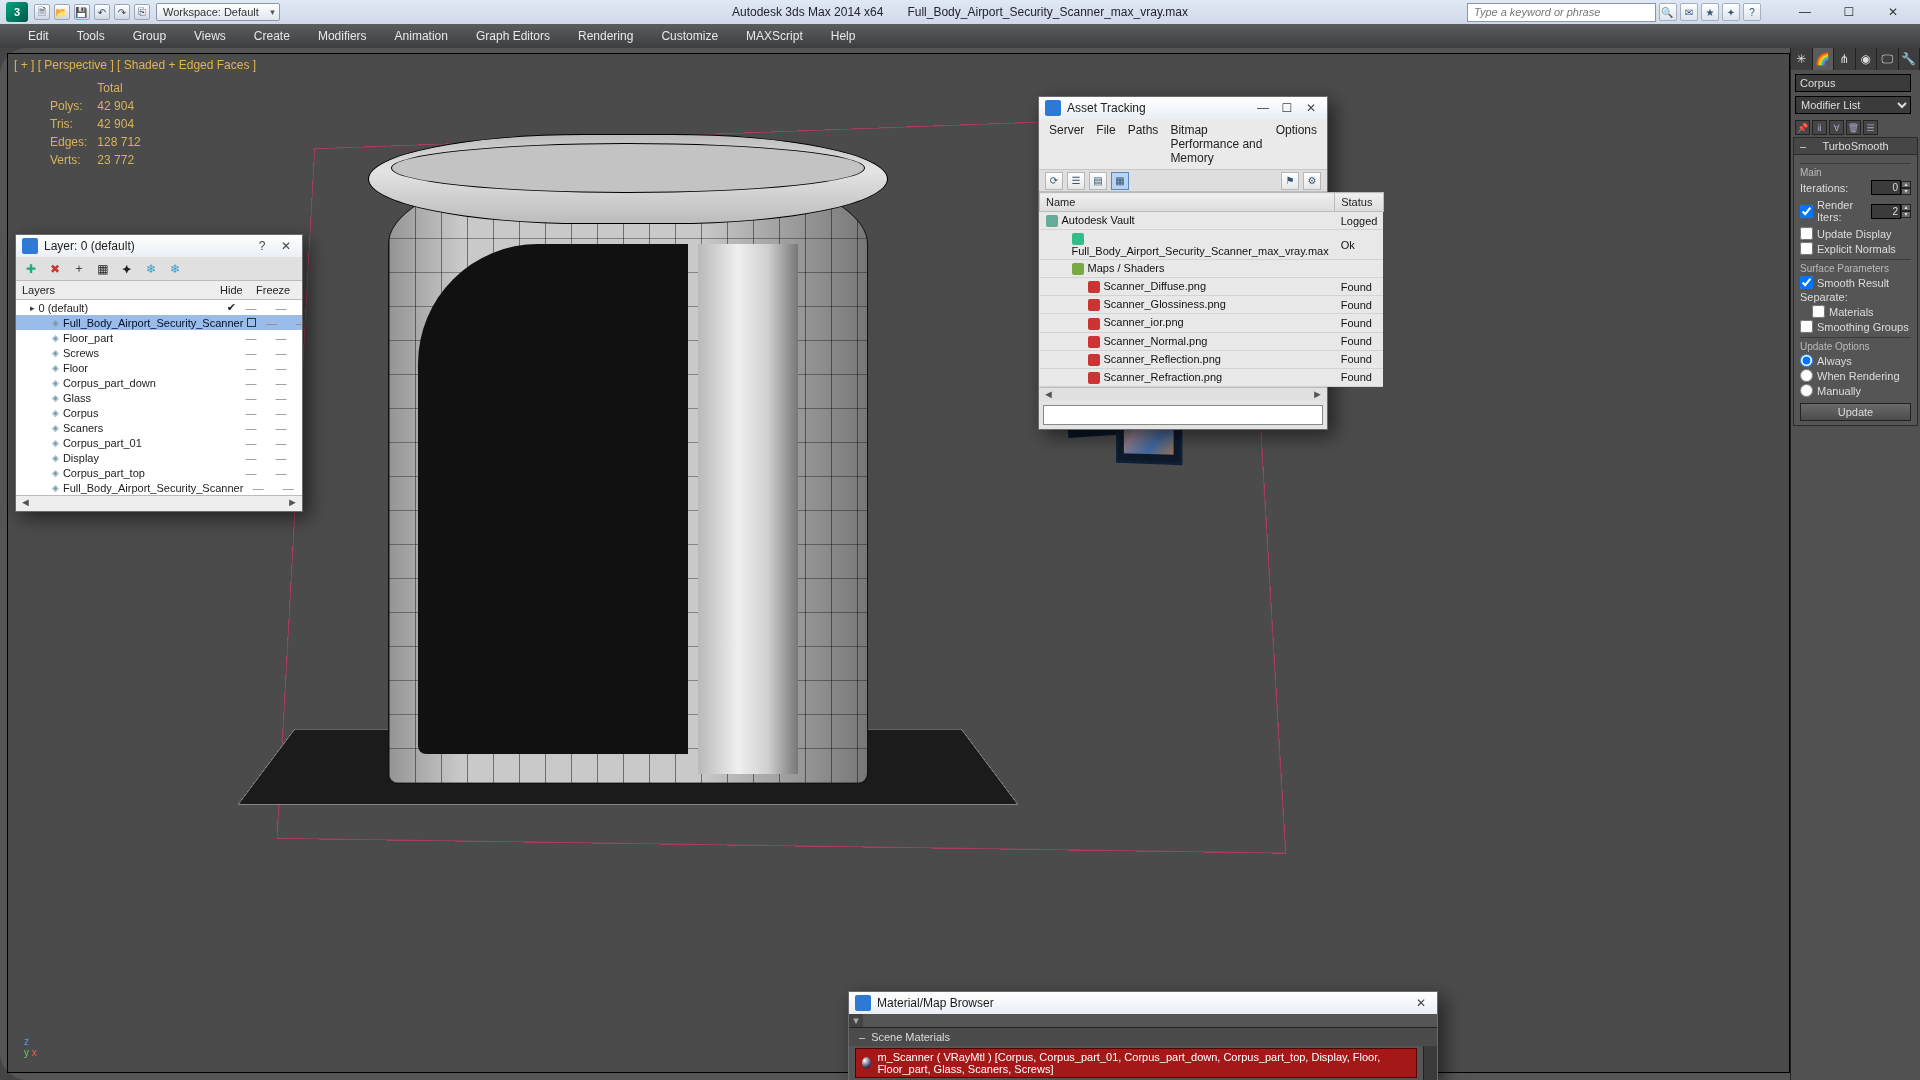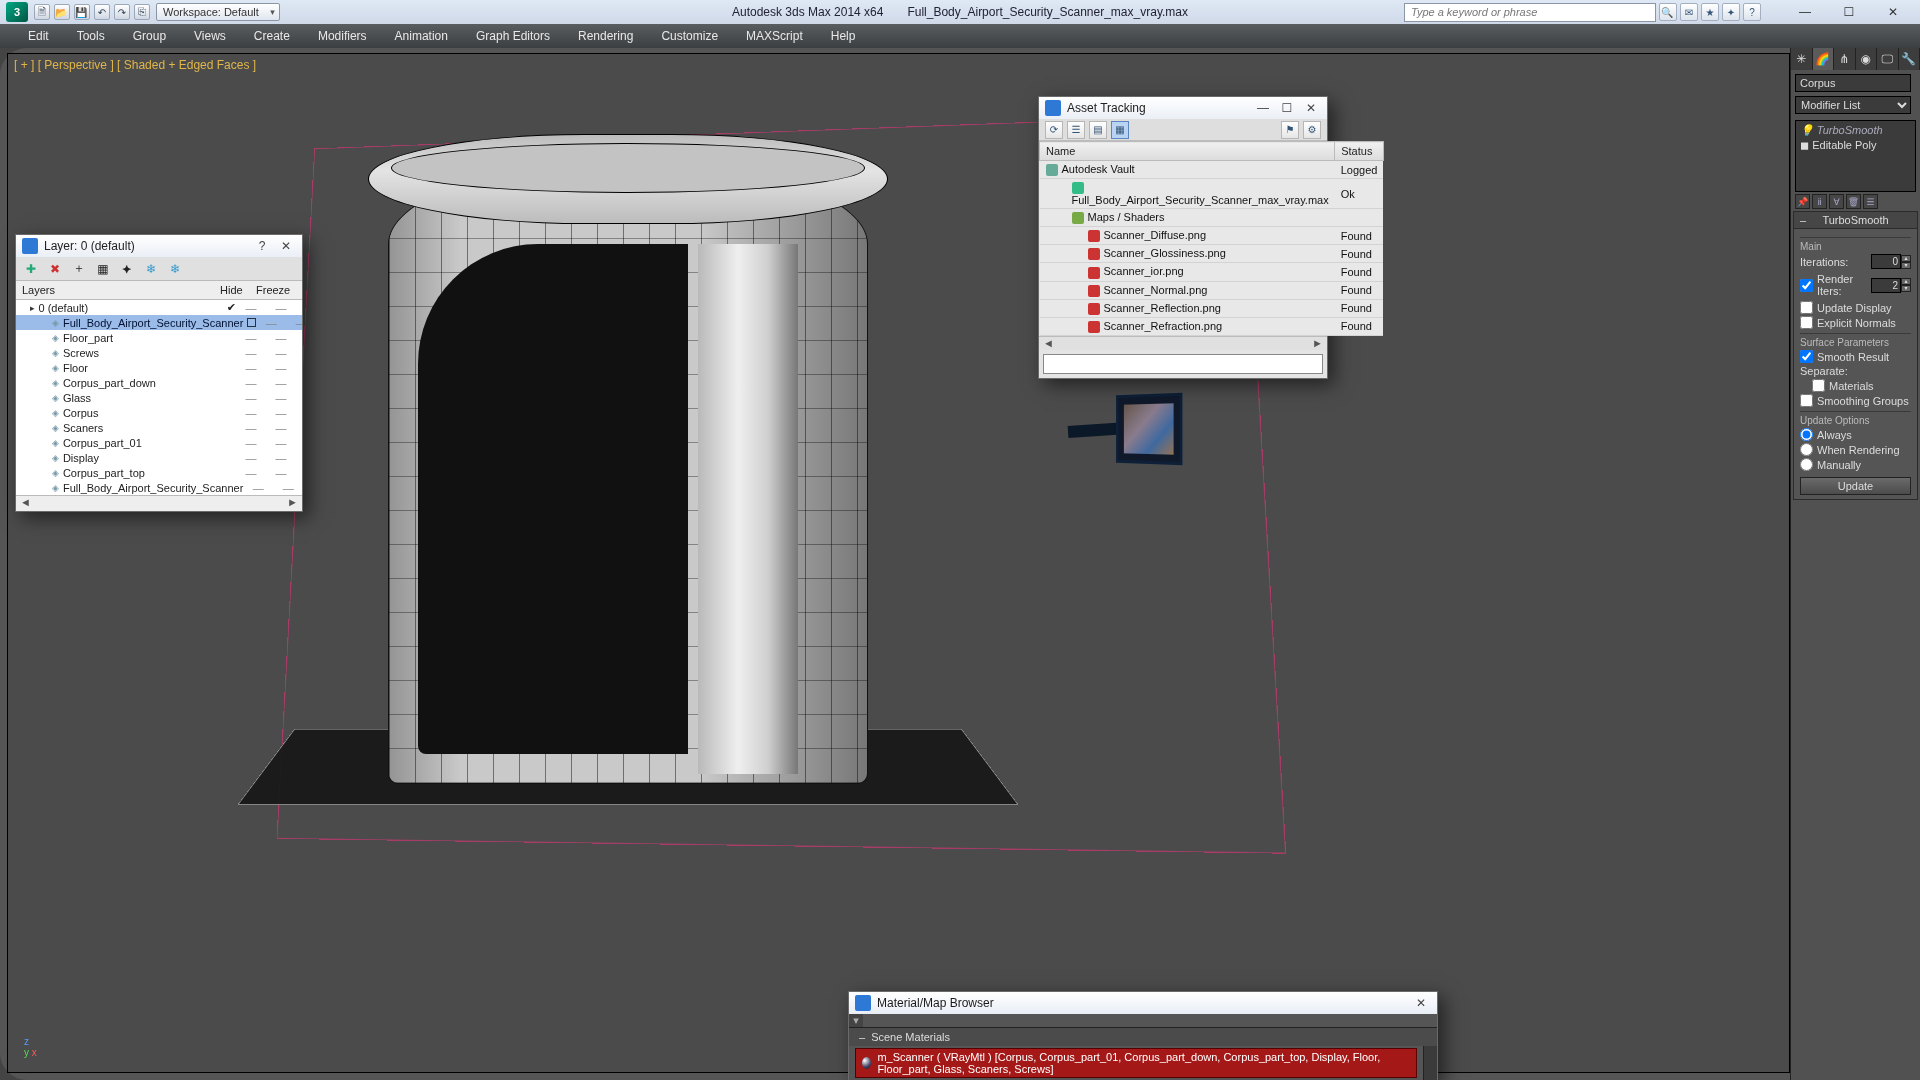--- a/index.html
+++ b/index.html
@@ -7,21 +7,21 @@
 
 
 .titlebar { height: 24px; background: linear-gradient(#dfe9f5,#cfd9e8); display: flex; align-items: center; padding: 0 6px; position: relative; }
 .titlebar .qat { display:flex; gap:4px; align-items:center;}
 .titlebar .qat span { width:16px; height:16px; background:linear-gradient(#fff,#d0d7e3); border:1px solid #9ba8ba; border-radius:2px; display:inline-flex; align-items:center; justify-content:center; font-size:10px; color:#345;}
 .titlebar .logo { width:22px; height:20px; background:linear-gradient(135deg,#00a884,#005544); border-radius:3px; margin-right:6px; display:flex;align-items:center;justify-content:center;color:#fff;font-weight:bold;}
 .titlebar .ws { margin-left:6px; border:1px solid #8a96a8; background:linear-gradient(#fff,#e0e6ef); height:18px; padding:0 20px 0 6px; font-size:11px; color:#333; display:flex; align-items:center; border-radius:2px; position:relative;}
 .titlebar .ws::after{content:"▾"; position:absolute; right:4px; font-size:9px; color:#555;}
 .titlebar .center { position:absolute; left:0; right:0; text-align:center; color:#223; font-size:12px; display:flex; gap:24px; justify-content:center; pointer-events:none;}
 .titlebar .rtools { margin-left:auto; display:flex; align-items:center; gap:3px;}
-.titlebar .search { width:252px; height:19px; background:#fff; border:1px solid #8a96a8; font-style:italic; color:#777; padding:0 6px; font-size:11px; display:flex; align-items:center;}
+.titlebar .search { width:189px; height:19px; background:#fff; border:1px solid #8a96a8; font-style:italic; color:#777; padding:0 6px; font-size:11px; display:flex; align-items:center;}
 .titlebar .ticon { width:18px; height:18px; border:1px solid #a4b0c2; background:linear-gradient(#fff,#dde4ed); border-radius:2px; display:flex; align-items:center; justify-content:center; font-size:10px; color:#357;}
 .titlebar .winbtns { margin-left:20px; display:flex; gap:2px;}
 .titlebar .winbtns span{ width:42px; height:20px; display:flex; align-items:center; justify-content:center; color:#333; font-size:12px;}
 
 
 .menubar { height:24px; background:linear-gradient(#5a5d60,#3c3f41); display:flex; align-items:center; padding:0 14px; gap:0; color:#e8e8e8; font-size:12px;}
 .menubar span{ padding:4px 14px; cursor:pointer;}
 
 
 .dock { position:absolute; left:0; right:0; top:48px; bottom:0; background:#555; padding:5px;border-radius:27px;}
@@ -162,20 +162,44 @@
     <span>Graph Editors</span>
     <span>Rendering</span>
     <span>Customize</span>
     <span>MAXScript</span>
     <span>Help</span>
   </div>
 
 <div class="dock">
   <div class="viewport">
     <div class="vp-label">[ + ] [ Perspective ] [ Shaded + Edged Faces ]</div>
+    <table class="stats">
+      <tbody>
+          <tr>
+            <td></td>
+            <td>Total</td>
+          </tr>
+      <tr>
+            <td>Polys:</td>
+            <td>42 904</td>
+          </tr>
+      <tr>
+            <td>Tris:</td>
+            <td>42 904</td>
+          </tr>
+      <tr>
+            <td>Edges:</td>
+            <td>128 712</td>
+          </tr>
+      <tr>
+            <td>Verts:</td>
+            <td>23 772</td>
+          </tr>
+    </tbody>
+      </table>
     <div class="bounds b1"></div>
     <div class="scanner">
       <div class="floor"></div>
       <div class="body"></div>
       <div class="door"></div>
       <div class="pillar"></div>
       <div class="top"></div>
       <div class="arm"></div>
       <div class="monitor"></div>
     </div>
@@ -283,20 +307,27 @@
   <div class="dlg" id="asset-dlg">
     <div class="hd">
       <div class="ico"></div>
       <span>Asset Tracking</span>
       <div class="wbtn">
           <span>—</span>
           <span>☐</span>
           <span>✕</span>
         </div>
     </div>
+    <div class="menus" id="asset-menus">
+        <span>Server</span>
+        <span>File</span>
+        <span>Paths</span>
+        <span>Bitmap Performance and Memory</span>
+        <span>Options</span>
+      </div>
     <div class="tb2">
       <span>⟳</span>
       <span>☰</span>
       <span>▤</span>
       <span class="on">▦</span>
       <span style="margin-left:auto">⚑</span>
       <span>⚙</span>
     </div>
     <table>
       <tbody>
@@ -377,24 +408,20 @@
   <div class="tabs">
     <span>✳</span>
     <span class="on">🌈</span>
     <span>⋔</span>
     <span>◉</span>
     <span>🖵</span>
     <span>🔧</span>
   </div>
   <input class="nm" value="Corpus" style="">
   <select><option>Modifier List</option></select>
-  <div class="stack">
-    <div class="it">💡 <span>TurboSmooth</span></div>
-    <div>◼ <span>Editable Poly</span></div>
-  </div>
   <div class="stbar">
     <span>📌</span>
     <span>ⅱ</span>
     <span>∀</span>
     <span>🗑</span>
     <span>☰</span>
   </div>
   <div class="roll">
     <div class="rh">TurboSmooth</div>
     <div class="bd">

